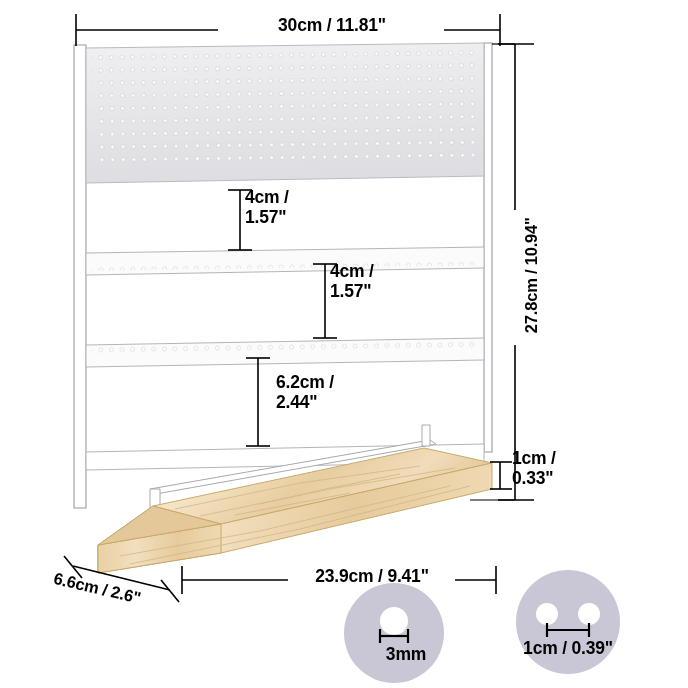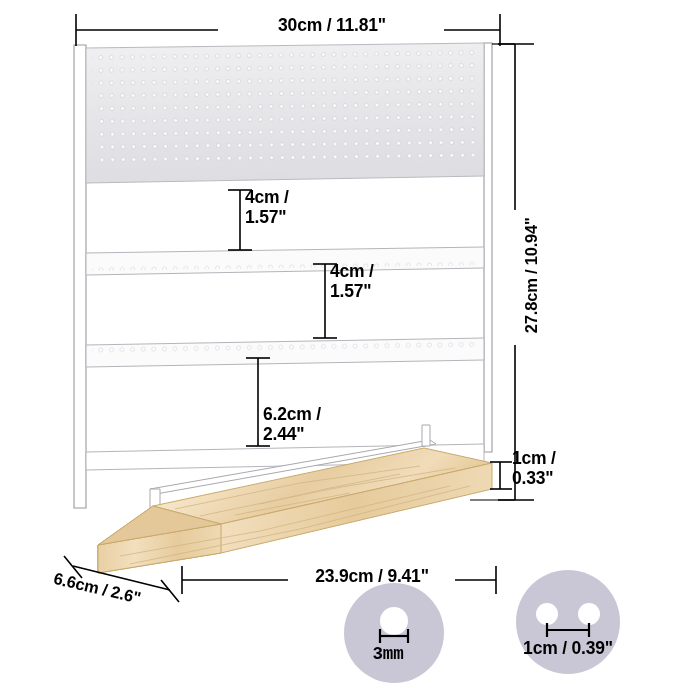--- a/index.html
+++ b/index.html
@@ -222,27 +222,27 @@
   <div class="dimlabel sz18 ctr" style="left:216px; top:16px; width:232px;">30cm / 11.81"</div>
 
   <div class="dimlabel sz17 vert ctr" style="left:451px; top:266px; width:160px;">27.8cm / 10.94"</div>
 
   <div class="dimlabel sz18" style="left:245px; top:188px; width:96px;">4cm /
 1.57"</div>
 
   <div class="dimlabel sz18" style="left:330px; top:262px; width:96px;">4cm /
 1.57"</div>
 
-  <div class="dimlabel sz18" style="left:263px; top:373px; width:112px;margin-top:32px;">6.2cm /
+  <div class="dimlabel sz18" style="left:276px; top:373px; width:112px;">6.2cm /
 2.44"</div>
 
   <div class="dimlabel sz18" style="left:512px; top:449px; width:86px;">1cm /
 0.33"</div>
 
   <div class="dimlabel sz18 ctr" style="left:286px; top:567px; width:172px;">23.9cm / 9.41"</div>
 
   <div class="dimlabel sz17" style="left:56px; top:569px; width:150px; transform: rotate(13deg); transform-origin: 0 0;">6.6cm / 2.6"</div>
 
-  <div class="dimlabel sz18 ctr" style="left:352px; top:645px; width:72px;font-family:Liberation Mono, monospace;">3mm</div>
+  <div class="dimlabel sz18 ctr" style="left:370px; top:645px; width:72px;">3mm</div>
 
   <div class="dimlabel sz18 ctr" style="left:503px; top:639px; width:130px;">1cm / 0.39"</div>
 
 </div>
 
 </body></html>

